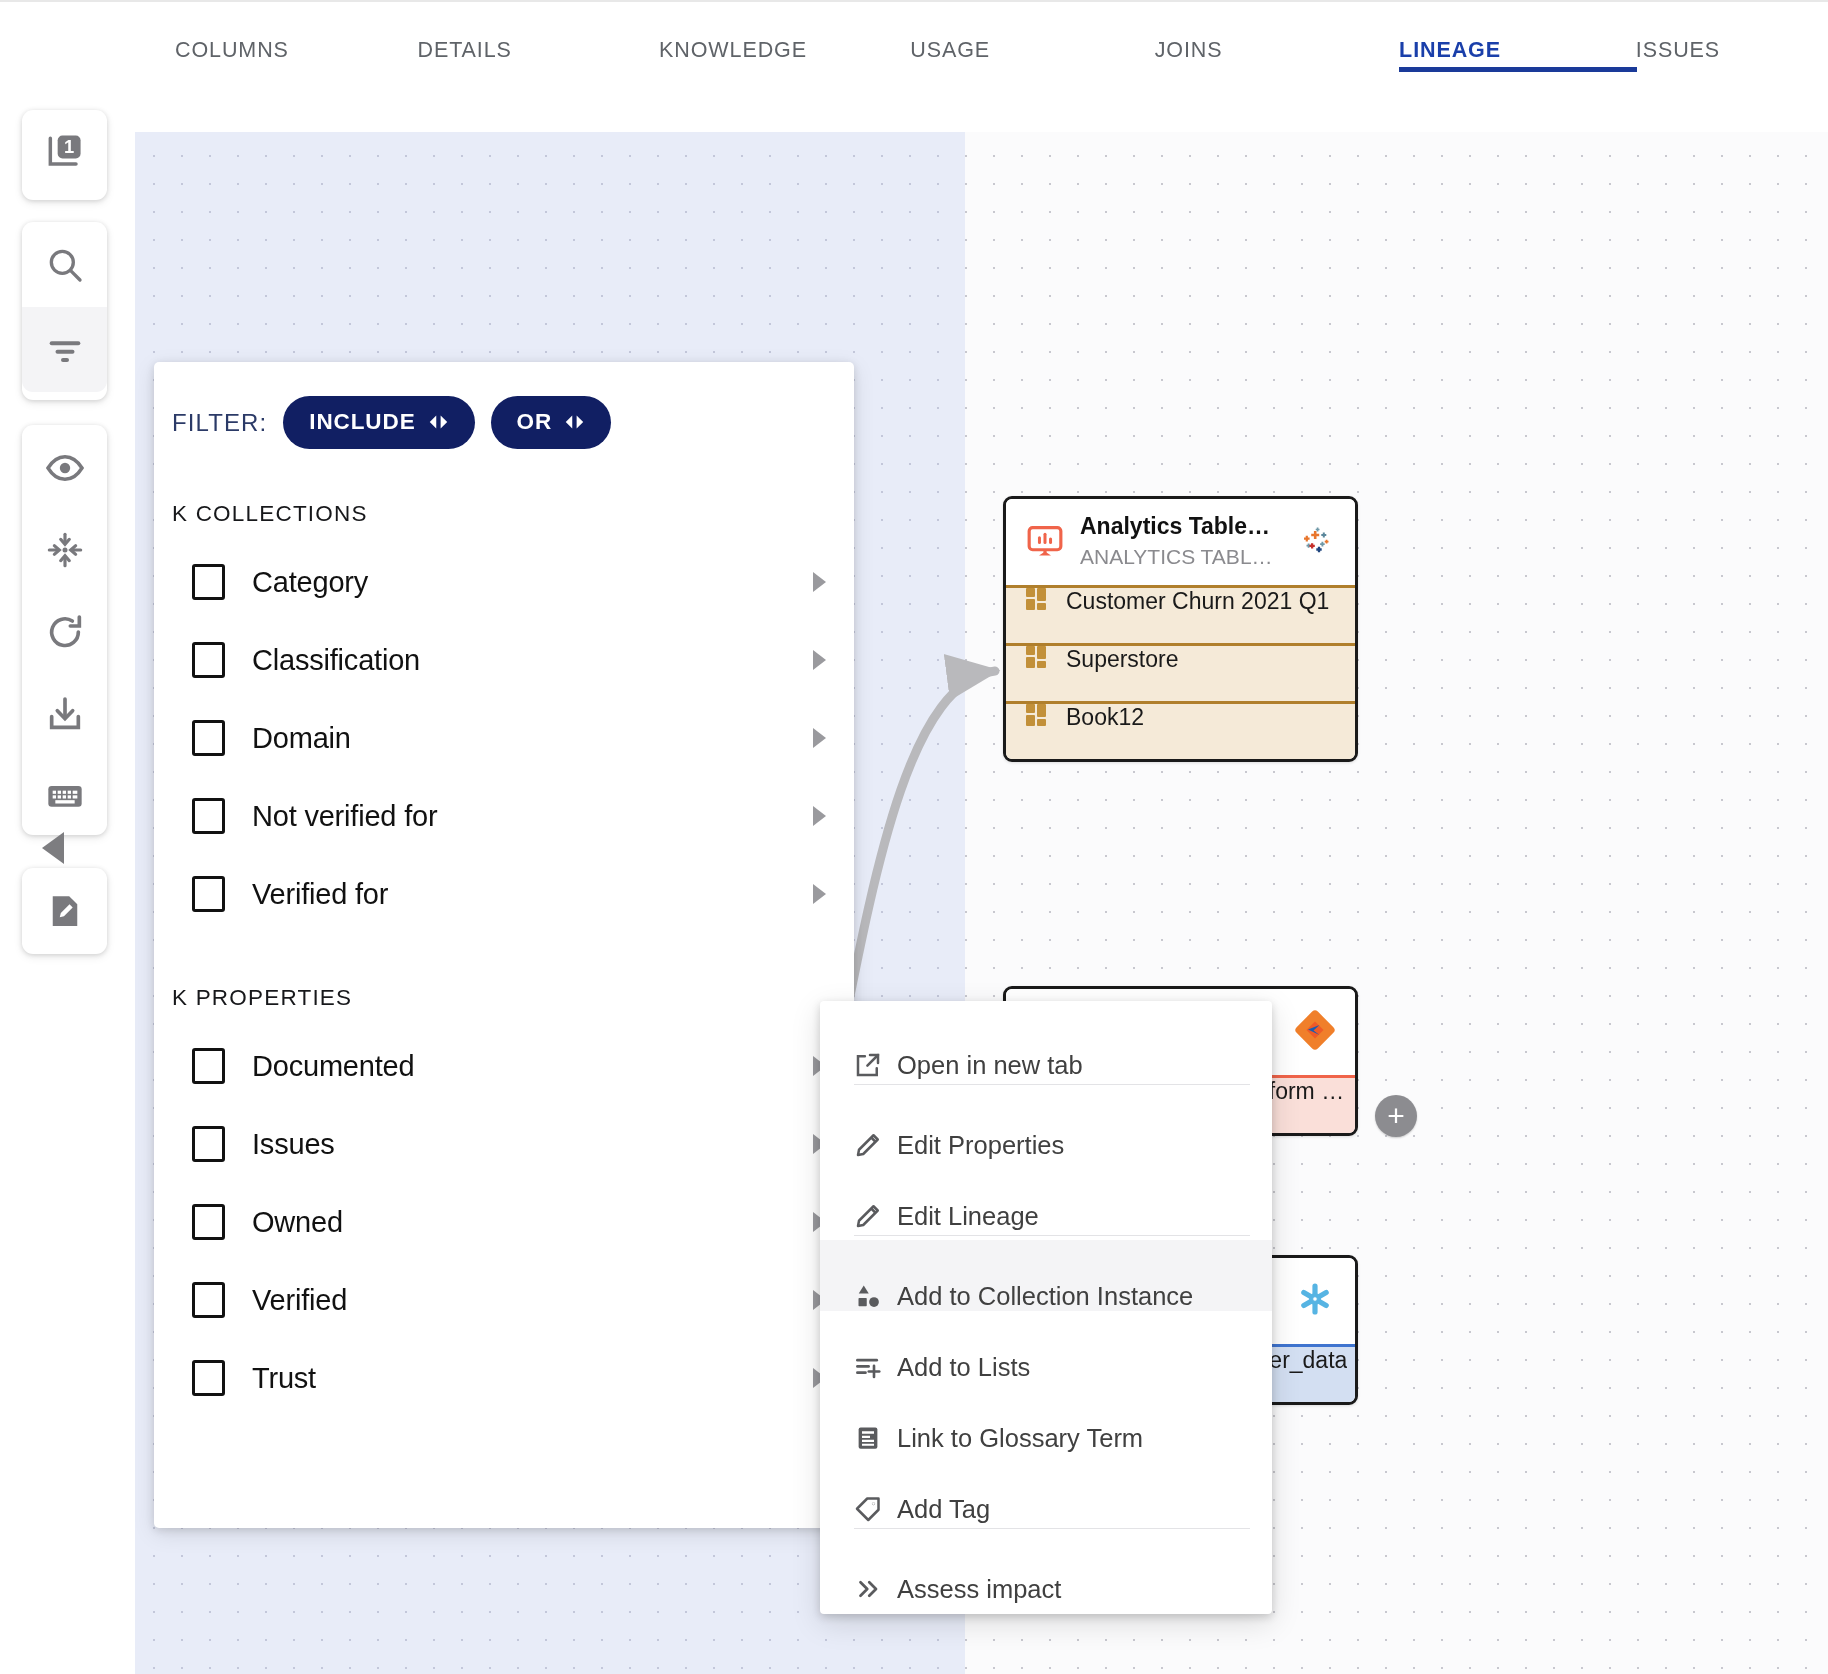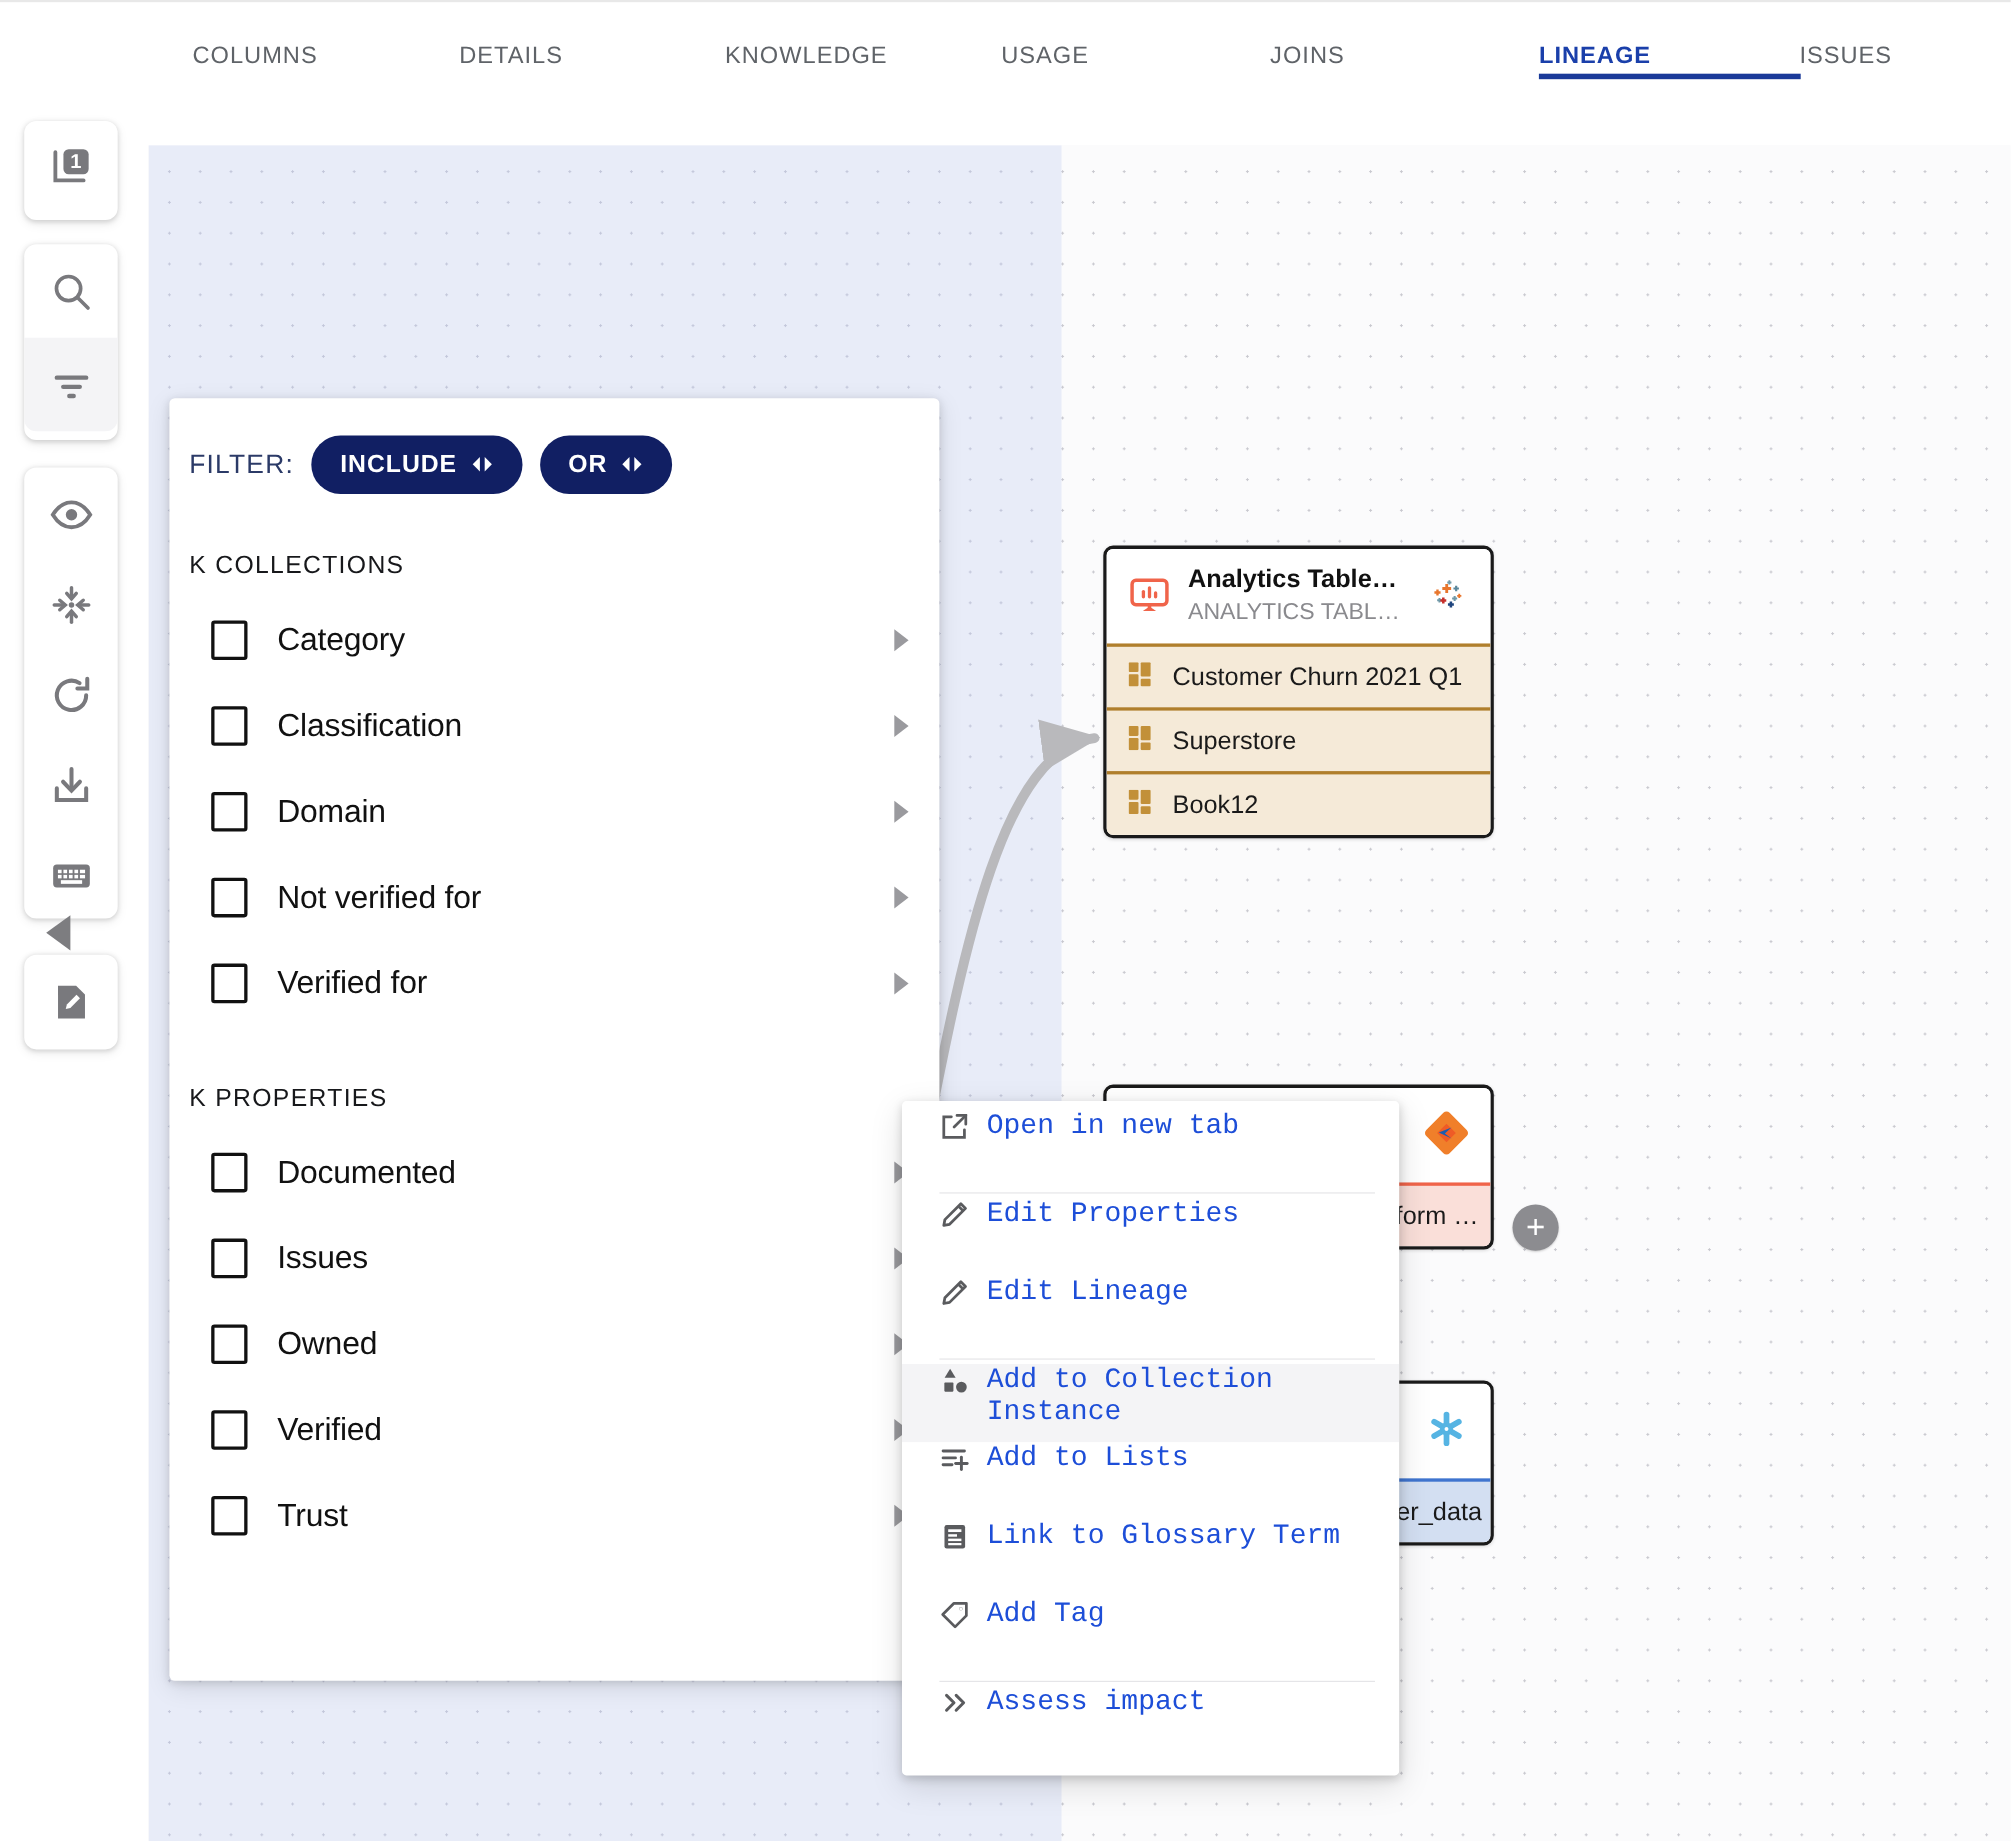--- a/index.html
+++ b/index.html
@@ -149,25 +149,25 @@
   .ctxmenu {
     position: absolute; left: 820px; top: 1001px;
     width: 452px;
     background: #ffffff;
     border-radius: 4px;
     box-shadow: 0 3px 9px rgba(0,0,0,0.17), 0 9px 30px rgba(0,0,0,0.13);
     padding: 8px 0 10px 0;
     overflow: hidden;
   }
   .ctxitem {
-    display: flex; align-items: flex-start;
+    display: flex; align-items: flex-end;
     height: 71px;
     padding-left: 22px;
     cursor: pointer;
-    font-size: 25.5px; color: #1d4ed8; font-family: Liberation Mono, monospace;
+    font-size: 25.5px; color: #404040;
   }
   .ctxitem.hl { background: #f4f4f6; }
   .ctxicon {
     width: 52px; flex: 0 0 auto;
     display: flex; align-items: center; justify-content: center;
     color: #5a5b5e;
   }
   .ctxlabel { margin-left: 3px; }
   .ctxsep { height: 1px; background: #e3e3e6; margin: 4px 22px 4px 34px; }
 
@@ -190,21 +190,21 @@
   .node-title {
     font-size: 23px; font-weight: 700; color: #111;
     white-space: nowrap; overflow: hidden; text-overflow: ellipsis;
   }
   .node-sub {
     font-size: 21px; color: #8a8a8e; margin-top: 5px;
     white-space: nowrap; overflow: hidden; text-overflow: ellipsis;
   }
   .node-brand { flex: 0 0 auto; width: 46px; height: 46px; }
   .node-row {
-    display: flex; align-items: center; gap: 18px;
+    display: flex; align-items: flex-start; gap: 18px;
     height: 58px; padding-left: 20px;
     font-size: 23px; color: #1a1a1a;
     white-space: nowrap; overflow: hidden;
     cursor: pointer;
   }
   
   .theme-amber .node-row { background: #f5ead8; border-top: 3px solid #b07f2c; }
   
   .theme-red  .node-row { background: #fadfd9; border-top: 3px solid #f0644a; }
   

